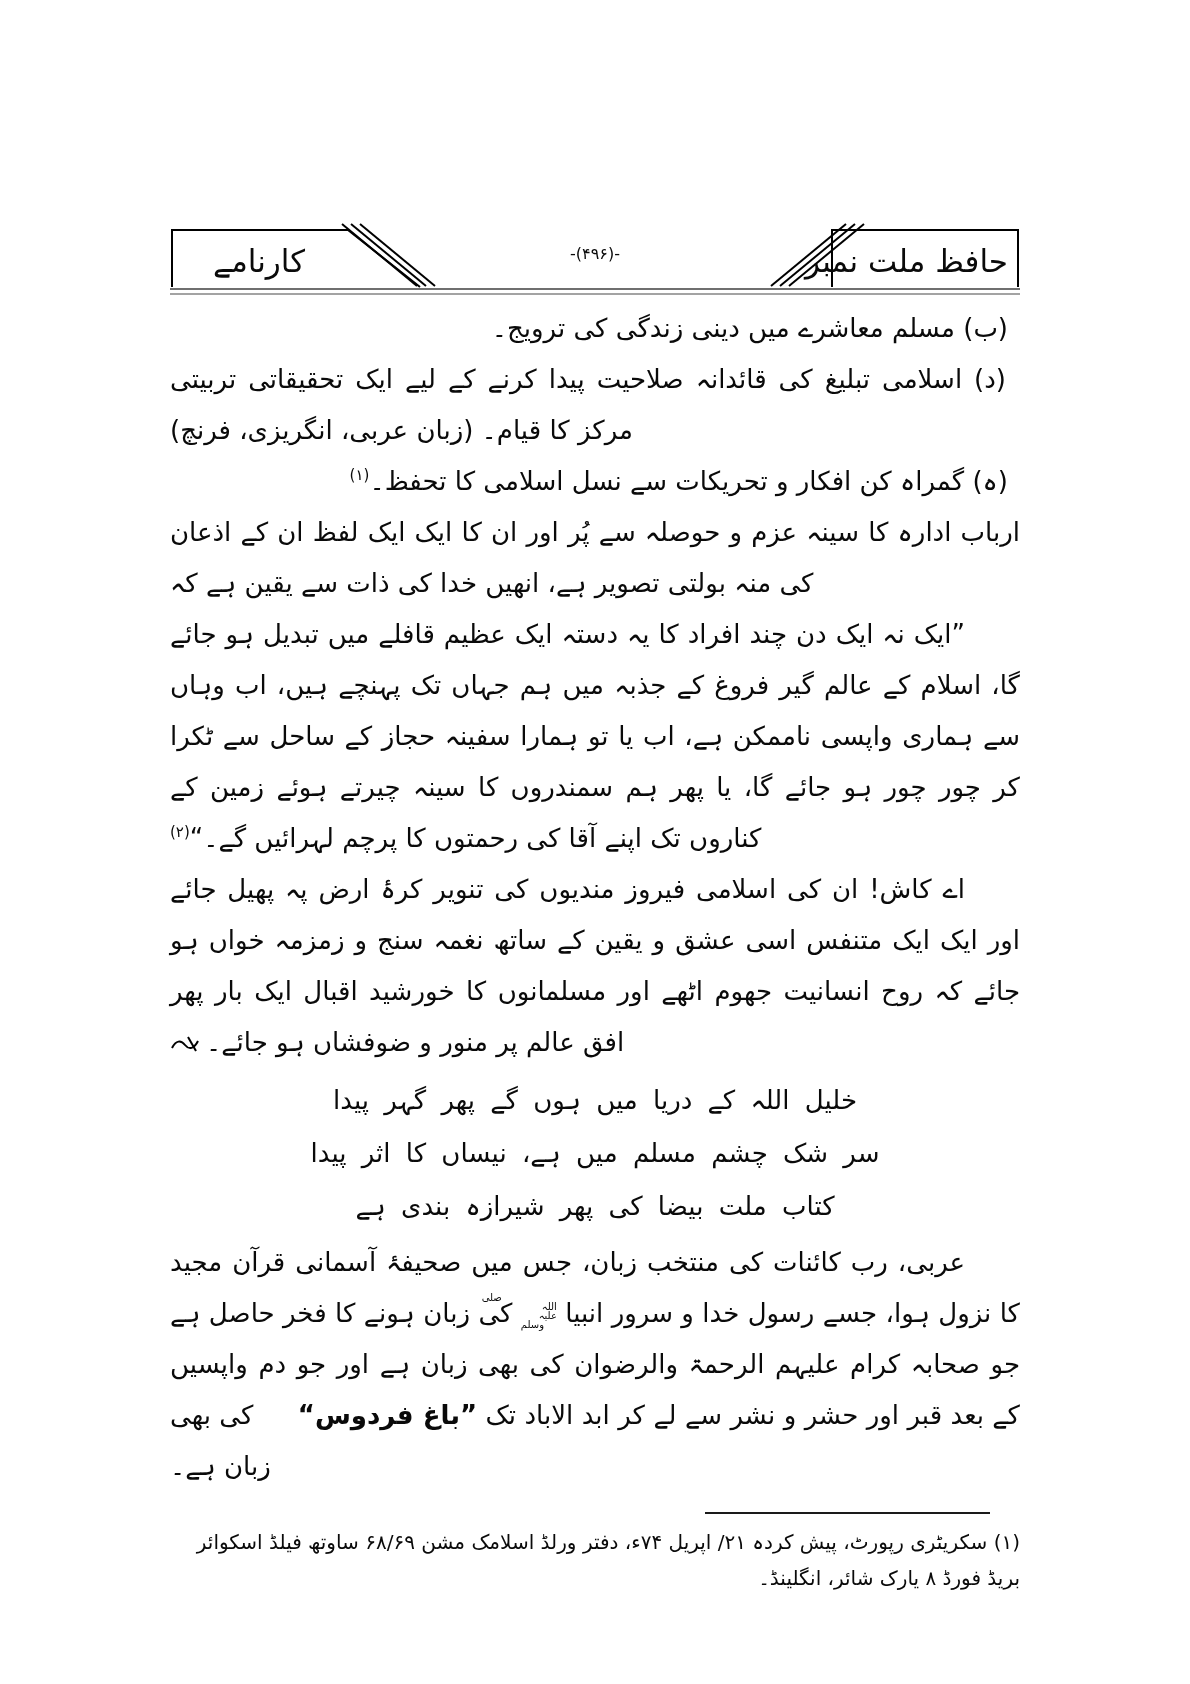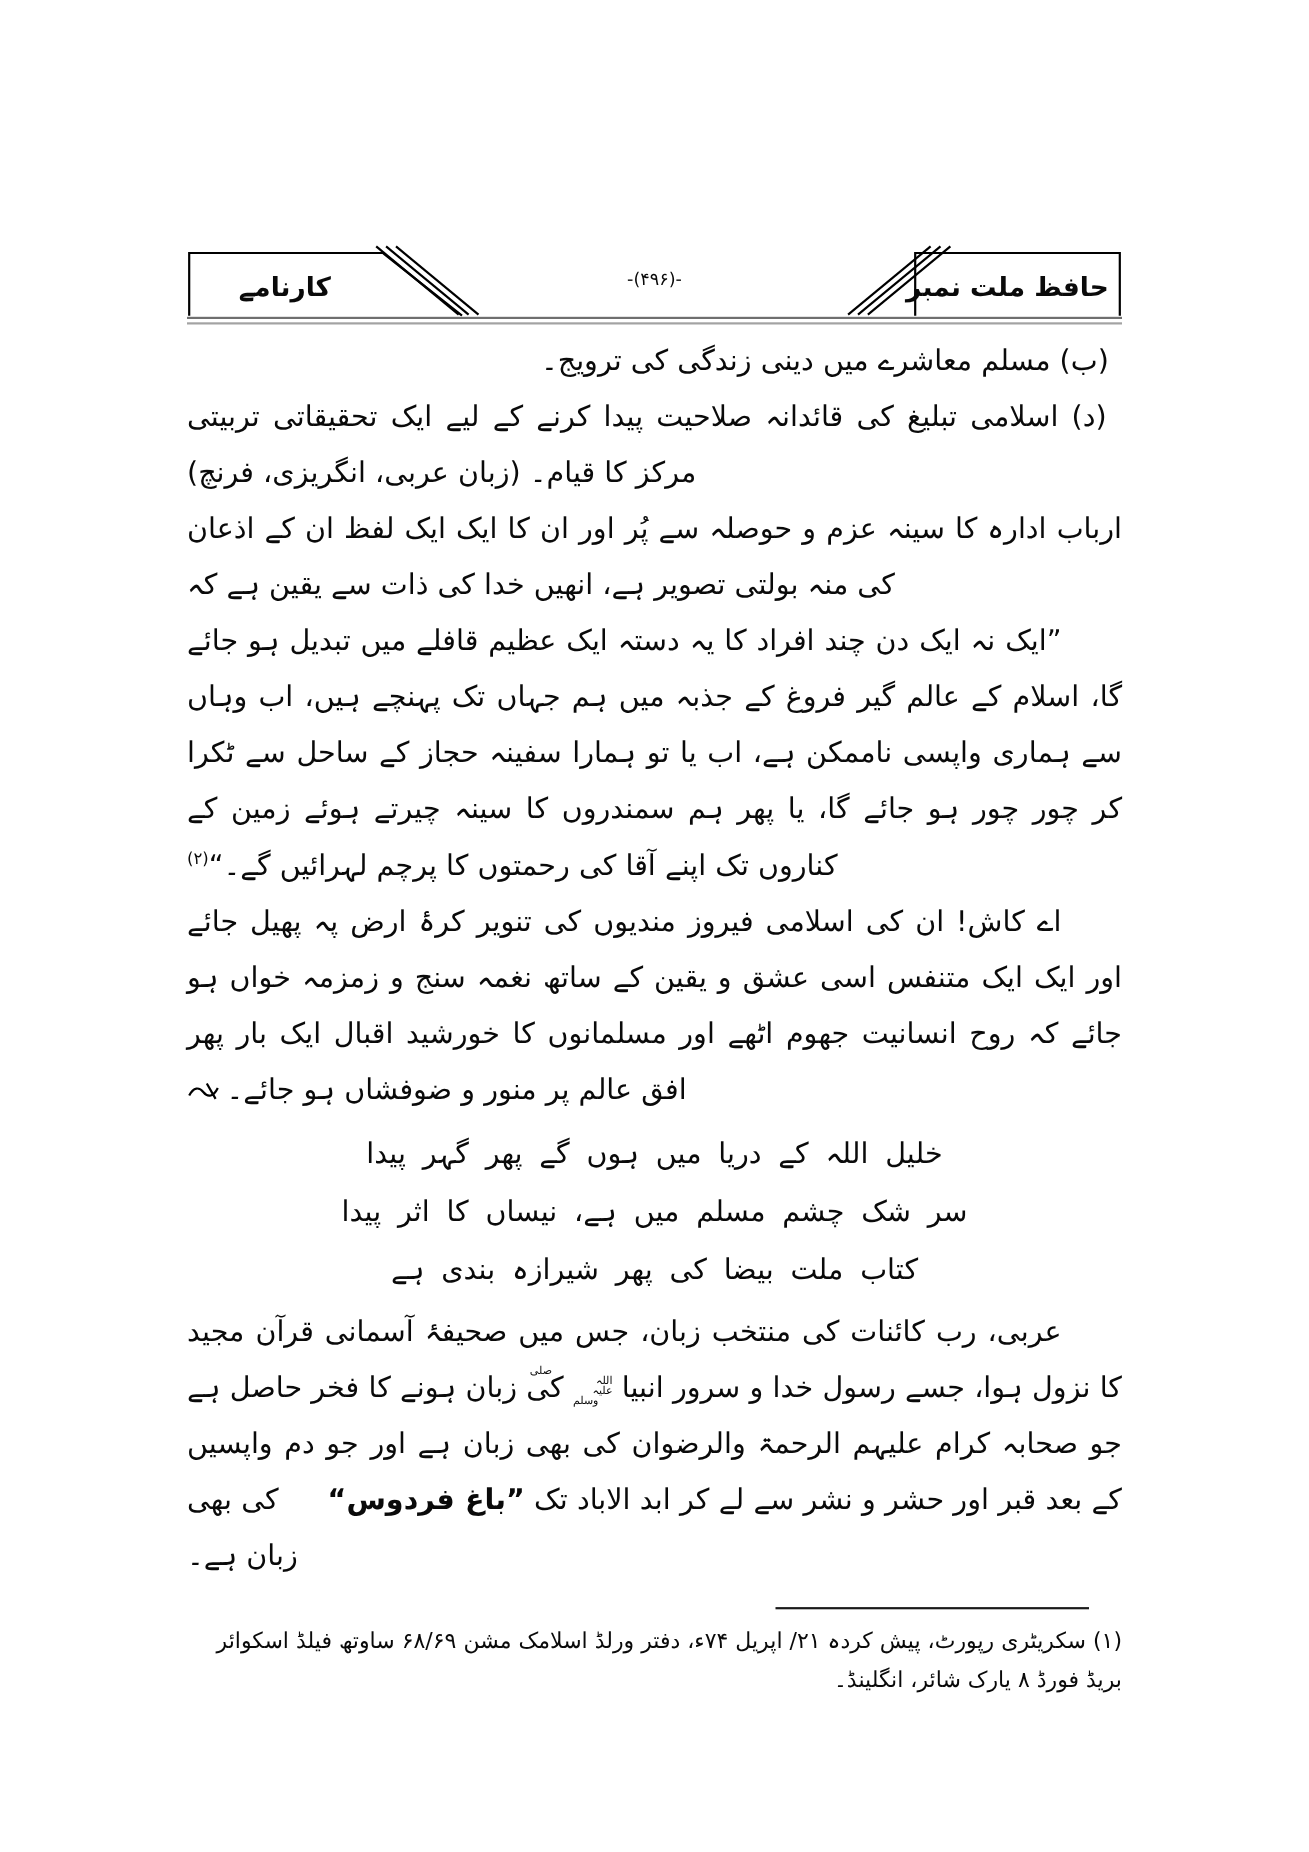--- a/index.html
+++ b/index.html
@@ -14,22 +14,22 @@
   .content{
     position:absolute;
     left:170px; top:222px; width:850px;
     direction:rtl;
   }
   
   .hdr{position:relative;height:66px;}
   .hdr svg{position:absolute;left:0;top:0;}
   .hdr-label{
     position:absolute;
-    font-weight:bold;
-    font-size:24px;
+    font-weight:normal;
+    font-size:31px;
     line-height:30px;
     text-align:center;
     white-space:nowrap;
   }
   .hdr-label.left{left:14px;top:24px;width:150px;}
   .hdr-label.right{left:672px;top:24px;width:166px;}
   .hdr-pagenum{
     position:absolute;left:330px;top:22px;width:190px;
     font-size:16px;text-align:center;direction:rtl;
   }
@@ -97,20 +97,23 @@
     <div class="hdr-rule"></div>
 
     <div class="text">
 
       <div class="item">
         <span>(ب) مسلم معاشرے میں دینی زندگی کی ترویج۔</span>
       </div>
       <div class="item-wrap">
         <span>(د) اسلامی تبلیغ کی قائدانہ صلاحیت پیدا کرنے کے لیے ایک تحقیقاتی تربیتی مرکز کا قیام۔ (زبان عربی، انگریزی، فرنچ)</span>
       </div>
+      <div class="item">
+        <span>(ہ) گمراہ کن افکار و تحریکات سے نسل اسلامی کا تحفظ۔</span><sup class="fnref">(۱)</sup>
+      </div>
 
       <div class="para">
         <span>ارباب ادارہ کا سینہ عزم و حوصلہ سے پُر اور ان کا ایک ایک لفظ ان کے اذعان کی منہ بولتی تصویر ہے، انھیں خدا کی ذات سے یقین ہے کہ</span>
       </div>
 
       <div class="para indent">
         <span>”ایک نہ ایک دن چند افراد کا یہ دستہ ایک عظیم قافلے میں تبدیل ہو جائے گا، اسلام کے عالم گیر فروغ کے جذبہ میں ہم جہاں تک پہنچے ہیں، اب وہاں سے ہماری واپسی ناممکن ہے، اب یا تو ہمارا سفینہ حجاز کے ساحل سے ٹکرا کر چور چور ہو جائے گا، یا پھر ہم سمندروں کا سینہ چیرتے ہوئے زمین کے کناروں تک اپنے آقا کی رحمتوں کا پرچم لہرائیں گے۔“</span><sup class="fnref">(۲)</sup>
       </div>
 
       <div class="para indent">

